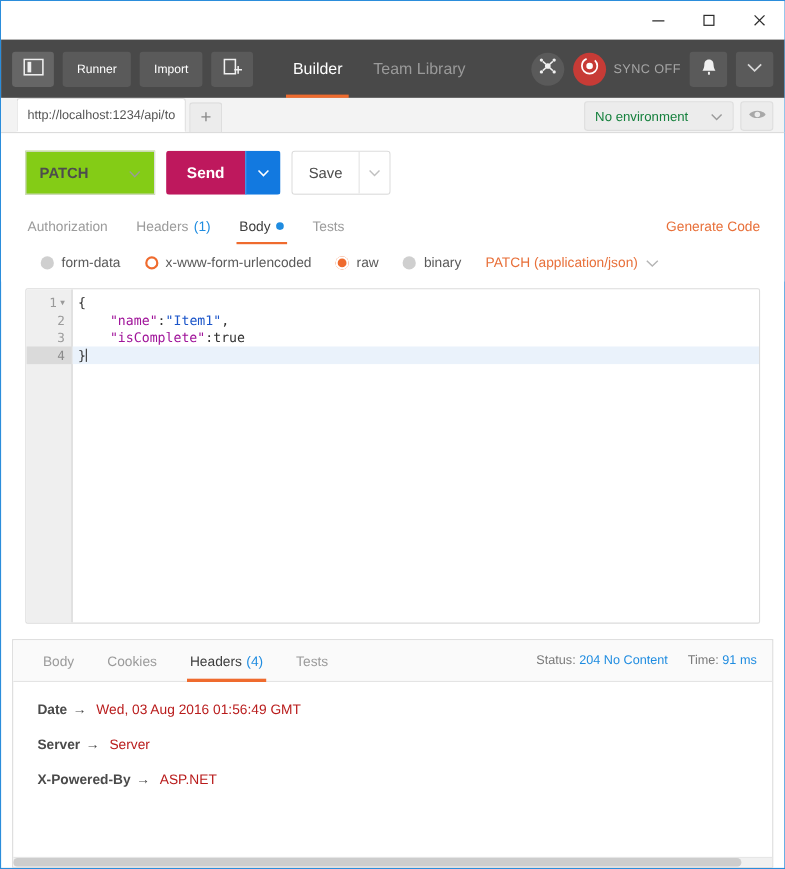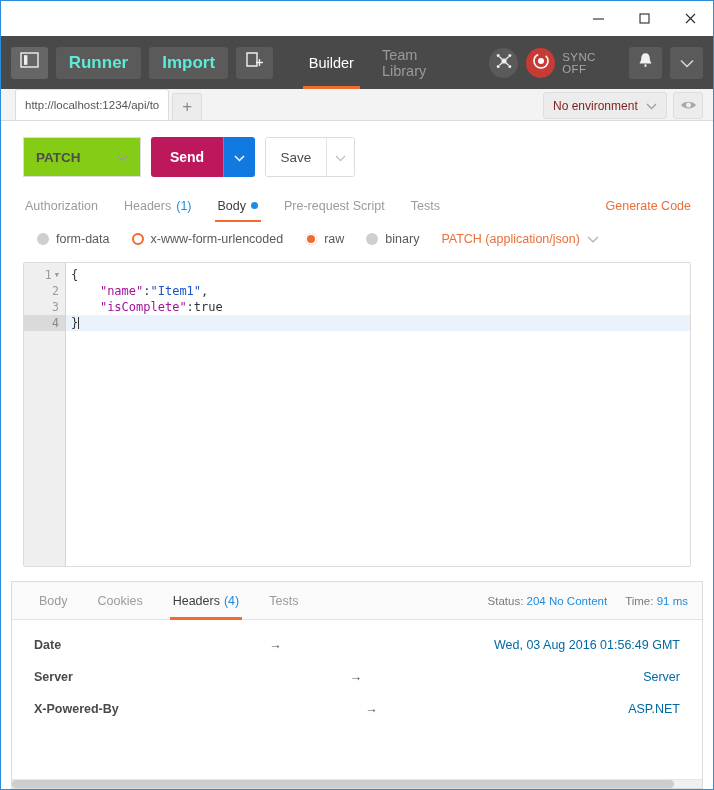--- a/index.html
+++ b/index.html
@@ -33,27 +33,27 @@
   
   .appheader {
     height: 53px; flex: 0 0 53px;
     background: #494949;
     display: flex; align-items: center;
     padding: 0 10px;
     gap: 8px;
   }
   .hbtn {
     background: #5a5a5a;
-    color: #5eead4;
+    color: #ffffff;
     border-radius: 3px;
     height: 32px;
     padding: 0 13px;
     display: flex; align-items: center; justify-content: center;
-    font-size: 17px;
-    font-weight: bold;
+    font-size: 11px;
+    font-weight: normal;
     white-space: nowrap;
   }
   .hbtn.iconbtn { width: 38px; padding: 0; }
   .hbtn.iconbtn.sidebar { background: #666; }
   .navtabs { display: flex; align-items: stretch; height: 53px; margin-left: 14px; gap: 0; }
   .navtab {
     display: flex; align-items: center;
     padding: 0 14px;
     font-size: 14.5px;
     color: #9a9a9a;
@@ -109,27 +109,27 @@
     border-radius: 3px 3px 0 0;
     margin-left: 3px;
     display: flex; align-items: center; justify-content: center;
     color: #8a8a8a; font-size: 17px;
   }
   .envwrap {
     position: absolute; right: 10px; top: 3px;
     display: flex; align-items: center; gap: 6px;
   }
   .envselect {
-    width: 124px; height: 27px;
+    width: 136px; height: 27px;
     background: #ececec;
     border: 1px solid #dedede;
     border-radius: 3px;
     display: flex; align-items: center; justify-content: space-between;
     padding: 0 9px;
-    font-size: 12px; color: #7f1d1d;
+    font-size: 12px; color: #15803d;
   }
   .eyebtn {
     width: 30px; height: 27px;
     background: #ececec;
     border: 1px solid #dedede;
     border-radius: 3px;
     display: flex; align-items: center; justify-content: center;
   }
 
   
@@ -300,24 +300,24 @@
   }
   .rsTab .cnt { color: #1f8ce0; }
   .respmeta {
     position: absolute; right: 14px;
     display: flex; align-items: center; gap: 18px;
     font-size: 11.5px; color: #7a7a7a;
   }
   .respmeta b { font-weight: normal; }
   .mval { color: #1f8ce0; }
   .headerlist { padding: 18px 22px 0 22px; flex: 1 1 auto; }
-  .hrow { display: flex; align-items: baseline; font-size: 12.5px; margin-bottom: 18px; justify-content: space-between; }
+  .hrow { display: flex; align-items: baseline; font-size: 12.5px; margin-bottom: 18px; }
   .hname { font-weight: bold; color: #4a4a4a; }
   .harrow { color: #4a4a4a; margin: 0 9px 0 5px; }
-  .hval { color: #0369a1; }
+  .hval { color: #b91c1c; }
   .hscroll {
     height: 9px; flex: 0 0 9px;
     background: #f0f0f0;
     border-top: 1px solid #e6e6e6;
   }
   .hscroll i {
     display: block; height: 100%; width: 96%;
     background: #cdcdcd; border-radius: 4px;
   }
 </style>
@@ -499,23 +499,20 @@
       </div>
       <div class="rtab">
         <span>Headers</span>
         <span class="cnt">(1)</span>
       </div>
       <div class="rtab active">
         <span>Body</span>
         <span class="bdot"></span>
       </div>
       <div class="rtab">
-        <span>Pre-request Script</span>
-      </div>
-      <div class="rtab">
         <span>Tests</span>
       </div>
       <div class="gencode">
         <span>Generate Code</span>
       </div>
     </div>
 
     <div class="bodytypes">
       <div class="radioitem">
         <span class="rdo"></span>

